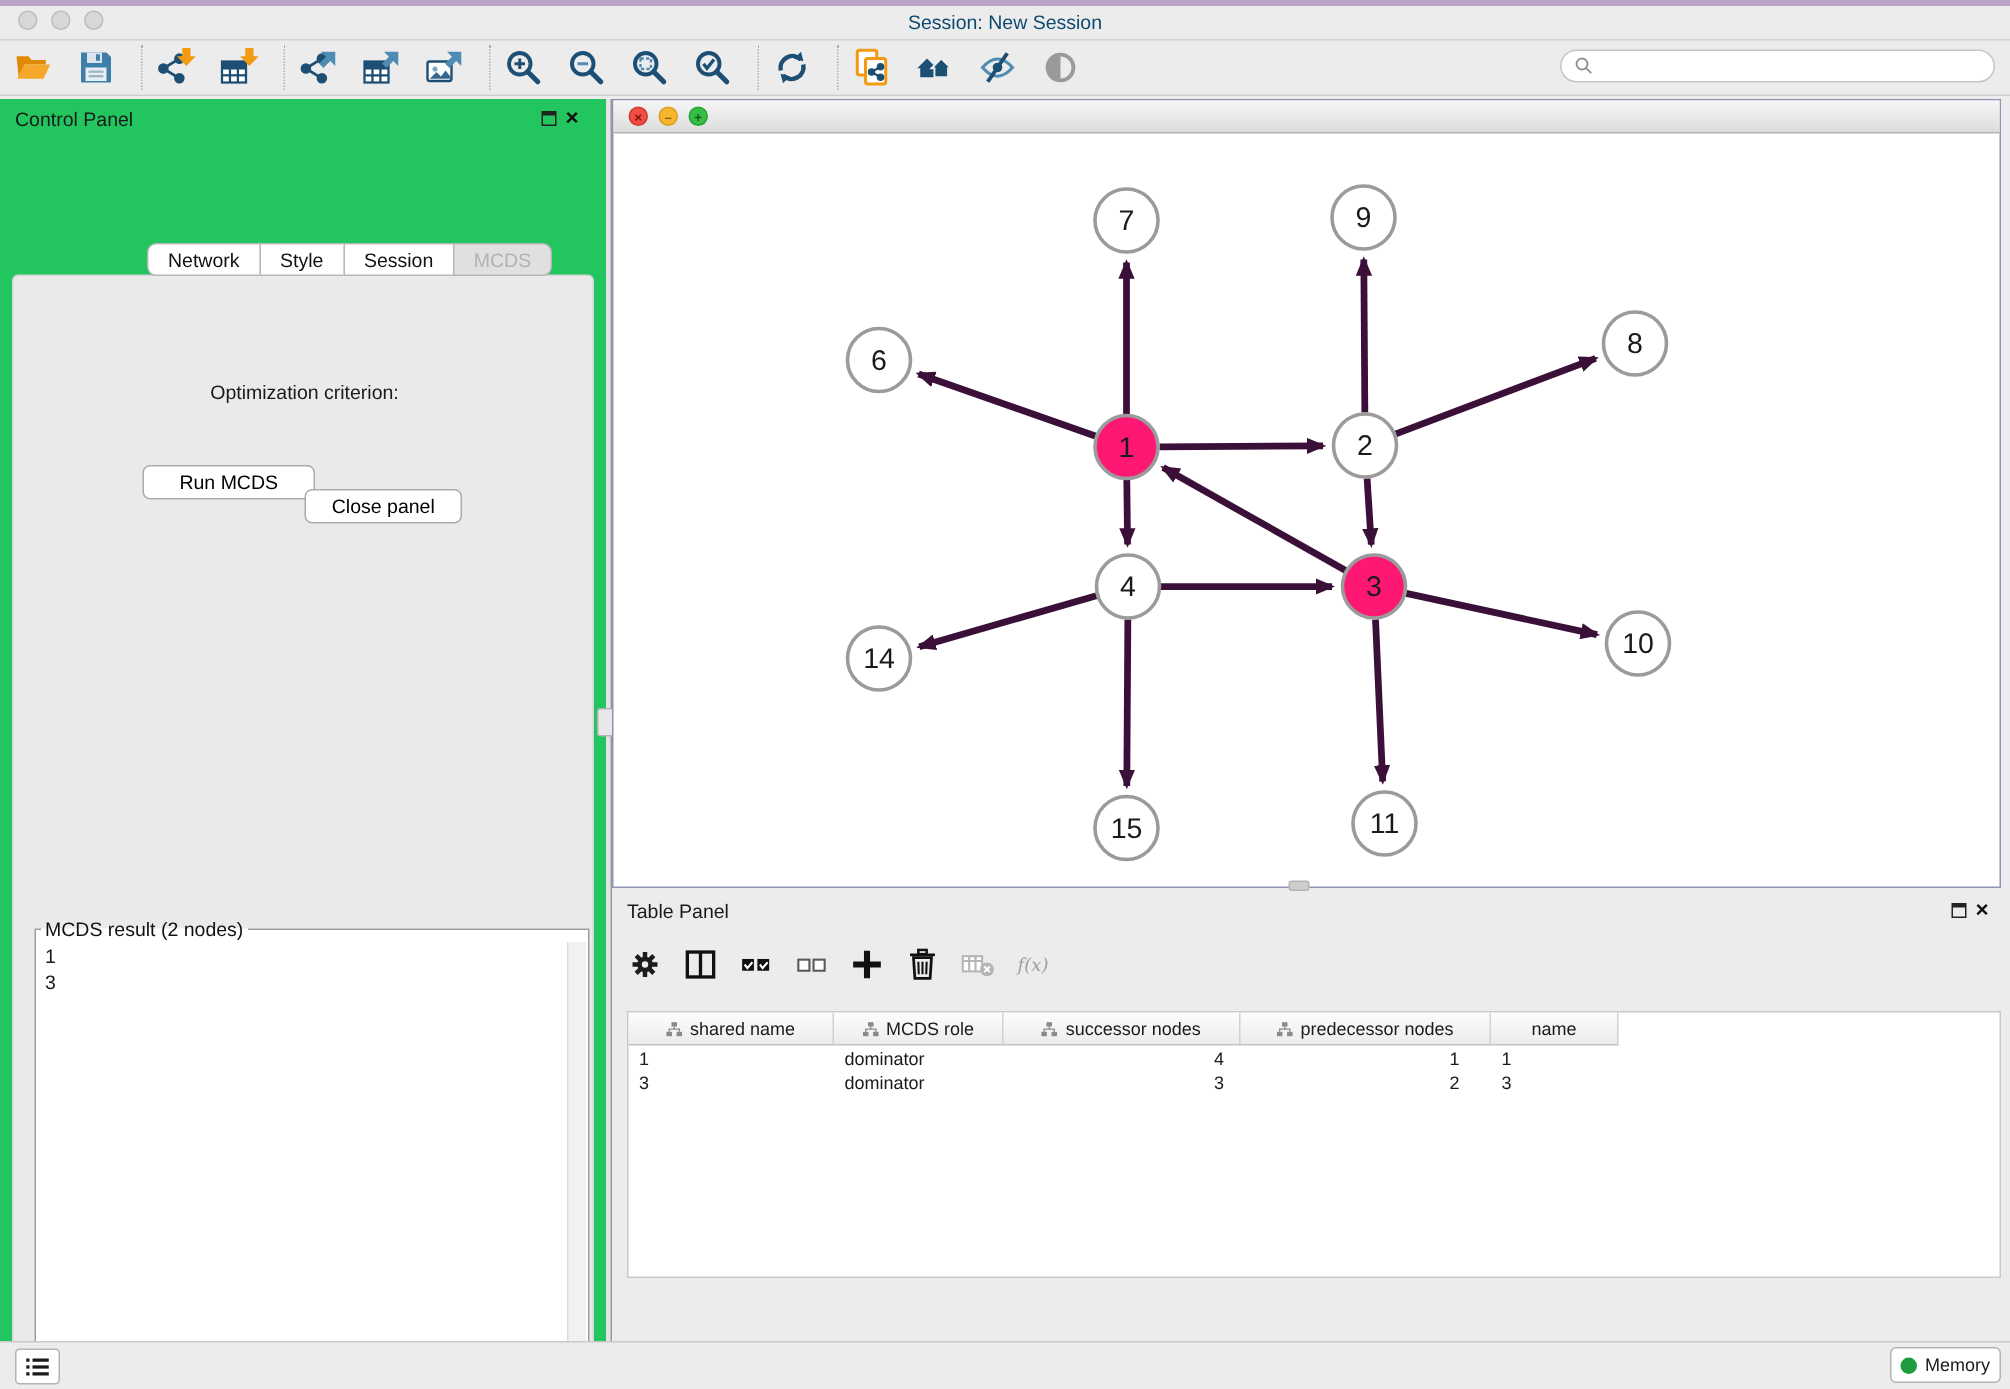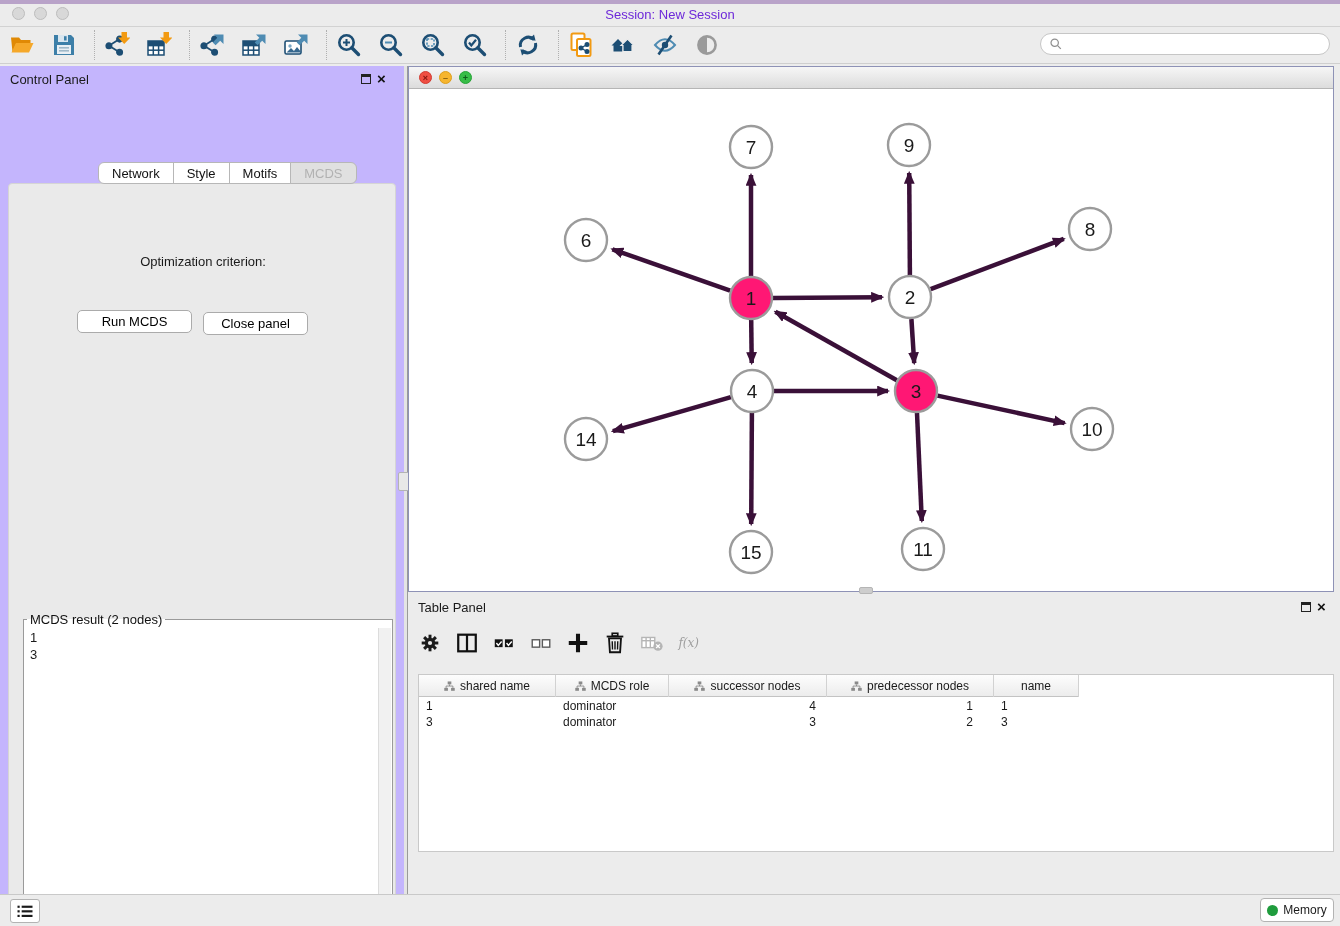--- a/index.html
+++ b/index.html
@@ -10,39 +10,39 @@
     background:#ececec; color:#1a1a1a;
   }
   .abs { position:absolute; }
 
   
   #titlebar { left:0; top:0; width:1340px; height:27px; background:#ececec; border-bottom:1px solid #d2d2d2; }
   #titlebar .accent { position:absolute; left:0; top:0; width:100%; height:4px; background:#b9a3c9; }
   .tl-dot { position:absolute; top:7px; width:13px; height:13px; border-radius:50%;
             background:#d8d8d8; border:1px solid #bdbdbd; }
   #app-title { position:absolute; left:0; right:0; top:7px; text-align:center;
-               font-size:13px; color:#6d28d9; }
+               font-size:13px; color:#0c4a6e; }
 
   
   #main-toolbar { left:0; top:27px; width:1340px; height:37px; border-bottom:1px solid #cfcfcf;
                   display:flex; align-items:center; padding-left:9px; }
   .icon-btn { width:26px; height:26px; margin-right:16px; display:flex; align-items:center;
               justify-content:center; flex:0 0 auto; }
   .icon-btn svg { width:100%; height:100%; }
   .icon-btn.wide { width:34px; }
   .tb-sep { width:0; height:30px; border-left:1px dotted #b0b0b0; margin:0 9px 0 1px; flex:0 0 auto; }
   #search-box { position:absolute; left:1040px; top:33px; width:290px; height:22px;
                 background:#fff; border:1px solid #c6c6c6; border-radius:11px;
                 display:flex; align-items:center; padding:0 8px; }
   #search-box svg { width:14px; height:14px; flex:0 0 auto; }
   #search-input { border:none; outline:none; flex:1; font-size:12px; margin-left:5px;
                   font-family:inherit; background:transparent; }
 
   
-  #control-panel { left:0; top:66px; width:404px; height:828px; background:#c4b5fd; }
+  #control-panel { left:0; top:66px; width:404px; height:828px; background:#22c55e; }
   .panel-header { position:absolute; left:0; top:0; width:100%; height:28px; }
   .panel-title { position:absolute; left:10px; top:6px; font-size:13px; color:#1a1a1a; }
   .float-ic { position:absolute; width:10px; height:10px; border:1.5px solid #222; border-top:3px solid #222; top:8px; }
   .close-ic { position:absolute; top:4px; font-size:15px; font-weight:900; color:#111; line-height:18px; }
   #cp-body { position:absolute; left:8px; top:117px; width:388px; height:759px;
              background:#eaeaea; border:1px solid #d5d5d5; border-radius:4px; }
   .tabs-row { position:absolute; display:flex;padding-left:20px; }
   .tab { height:22px; padding:0 13px; background:#fff; border:1px solid #b7b7b7; margin-left:-1px;
          font-size:13px; display:flex; align-items:center; justify-content:center; color:#111; white-space:nowrap; }
   .tab:first-child { border-radius:6px 0 0 6px; margin-left:0; }
@@ -282,37 +282,37 @@
 </div>
 
 <div class="abs" id="control-panel">
   <div class="panel-header">
     <span class="panel-title">Control Panel</span>
     <span class="float-ic" style="left:361px"></span>
     <span class="close-ic" style="left:377px">×</span>
   </div>
   <div id="cp-body">
     <div id="opt-label">Optimization criterion:</div>
-    <button class="btn" style="left:68px; top:126px; width:115px">Run MCDS</button>
-    <button class="btn" style="left:194px; top:128px; width:105px">Close panel</button>
+    <button class="btn" style="left:86px; top:126px; width:115px">Run MCDS</button>
+    <button class="btn" style="left:194px; top:142px; width:105px">Close panel</button>
     <fieldset id="mcds-fieldset">
       <legend>MCDS result (2 nodes)</legend>
       <div style="position:relative; width:100%; height:100%;">
         <div id="mcds-result-lines">
             <div>1</div>
             <div>3</div>
           </div>
         <div id="mcds-scroll"></div>
       </div>
     </fieldset>
   </div>
   <div class="tabs-row" id="control-tabs" style="left:78px; top:96px;">
       <div class="tab">Network</div>
       <div class="tab">Style</div>
-      <div class="tab">Motifs</div>
+      <div class="tab">Session</div>
       <div class="tab sel-gray">MCDS</div>
     </div>
 </div>
 
 <div class="abs" id="v-divider"></div>
 <div class="abs" id="v-handle"></div>
 
 <div class="abs" id="net-window">
   <div id="net-titlebar">
     <span class="mac-dot" style="left:10px; background:#ef4e42; border:1px solid #d13b31; color:#7e130e;">×</span>

